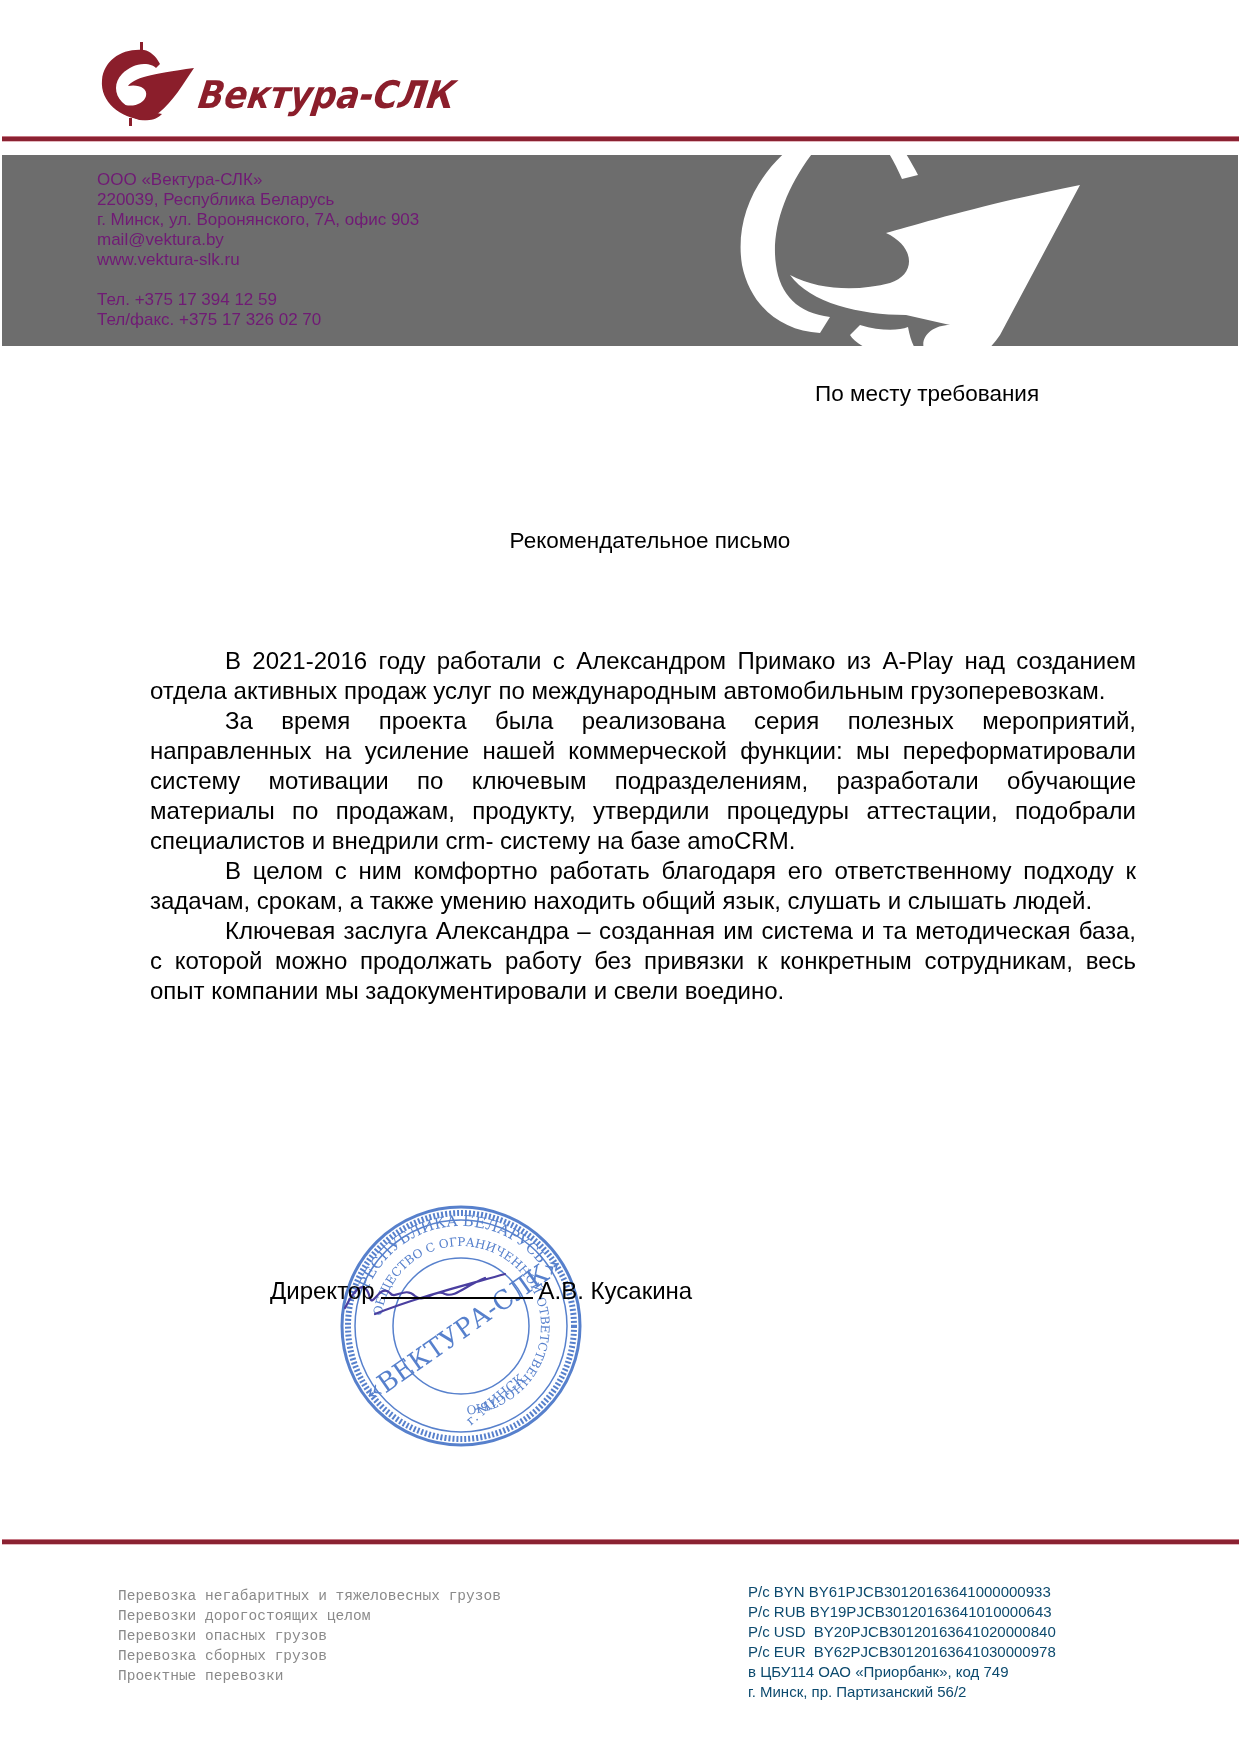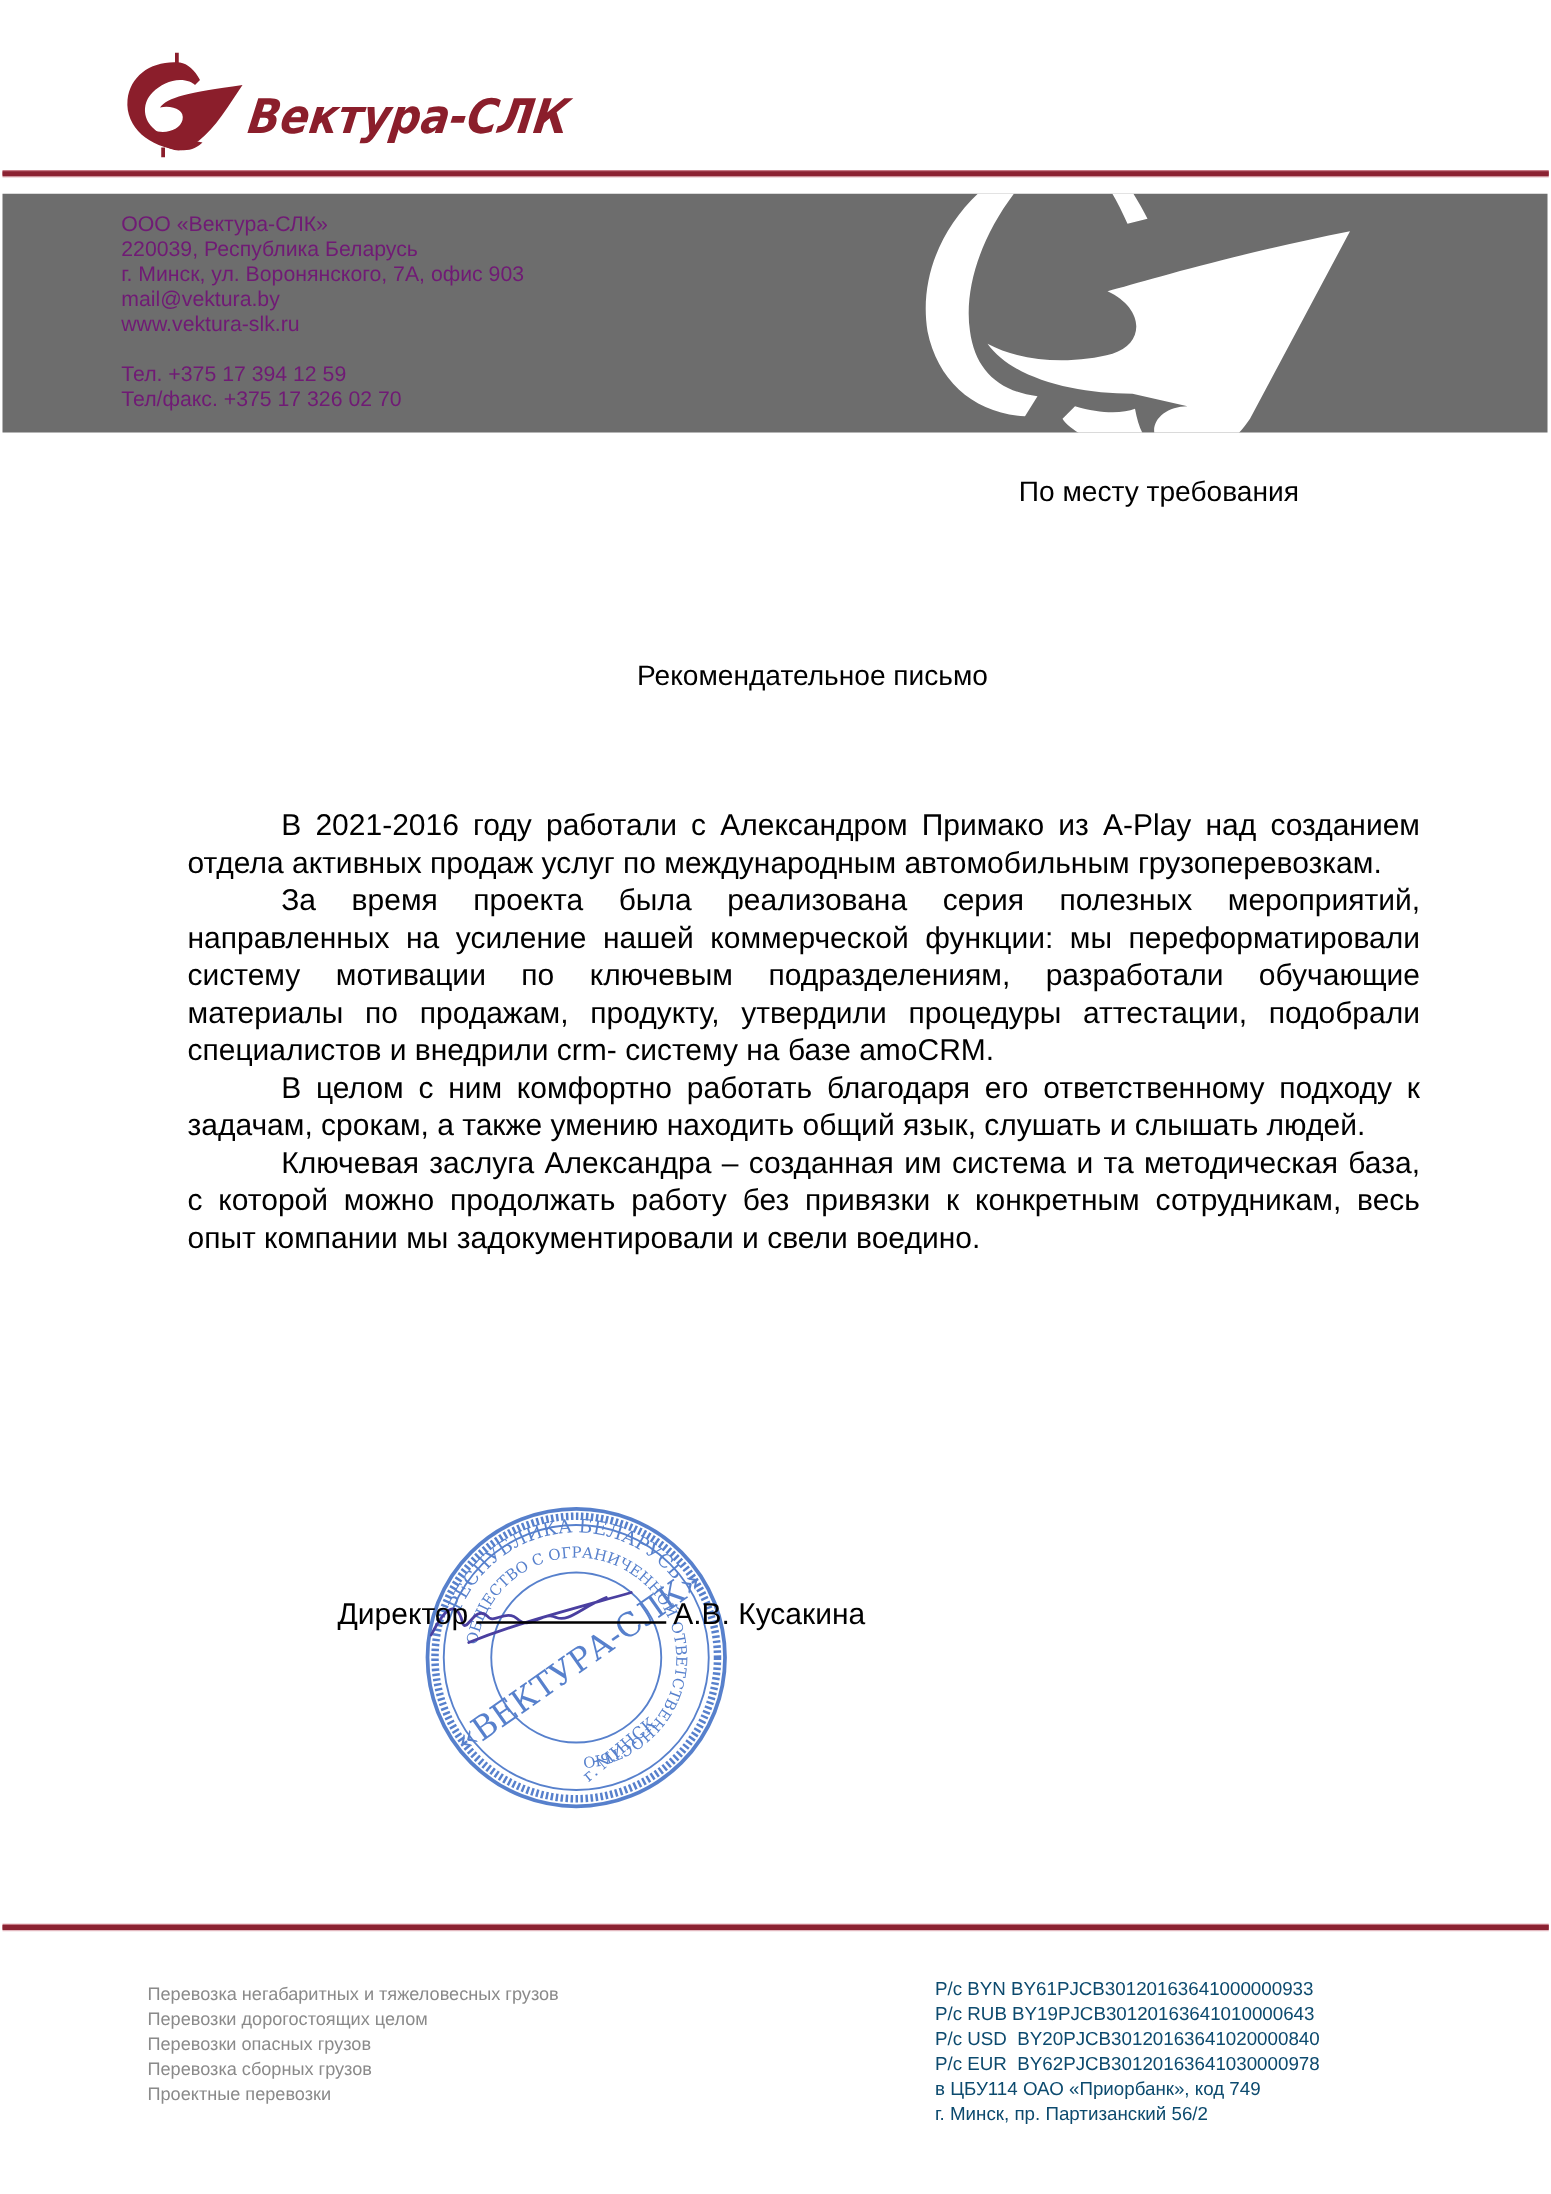--- a/index.html
+++ b/index.html
@@ -30,21 +30,21 @@
     #letter-body p { margin: 0; text-indent: 75px; }
 
     
     #sign-row { left: 223px; top: 1275px; font-size: 24px; white-space: nowrap; margin-left: 47px; }
     #sign-line { display: inline-block; width: 152px; border-bottom: 2px solid #000; height: 22px;
                  vertical-align: baseline; margin: 0 6px 0 6px; }
     #stamp { left: 338px; top: 1203px; width: 246px; height: 246px; opacity: 0.85; }
     #signature { left: 335px; top: 1268px; width: 180px; height: 50px; }
 
     
-    #services { left: 118px; top: 1586px; color: #8a8a8a; font-size: 14.5px; line-height: 20px; }
+    #services { left: 118px; top: 1586px; color: #8a8a8a; font-size: 14.5px; line-height: 20px; font-family: Liberation Mono, monospace; }
     #bank { left: 748px; top: 1582px; color: #0c4a6e; font-size: 15px; line-height: 20px; }
     .list-line { white-space: nowrap; }
   </style>
 </head>
 <body>
 
 <svg id="logo-mark" class="abs" viewBox="0 0 104 84">
   <g fill="#8b1e2b">
     <rect x="48" y="0" width="3" height="14"></rect>
     <path d="M52 8 C30 6 12 18 10 38 C8 60 28 76 52 78 C60 79 66 76 70 72 L60 70 C50 72 38 68 30 60 C22 52 22 40 30 32 C36 26 44 22 52 22 C58 22 62 24 64 26 L68 22 C64 14 58 9 52 8 Z"></path>

